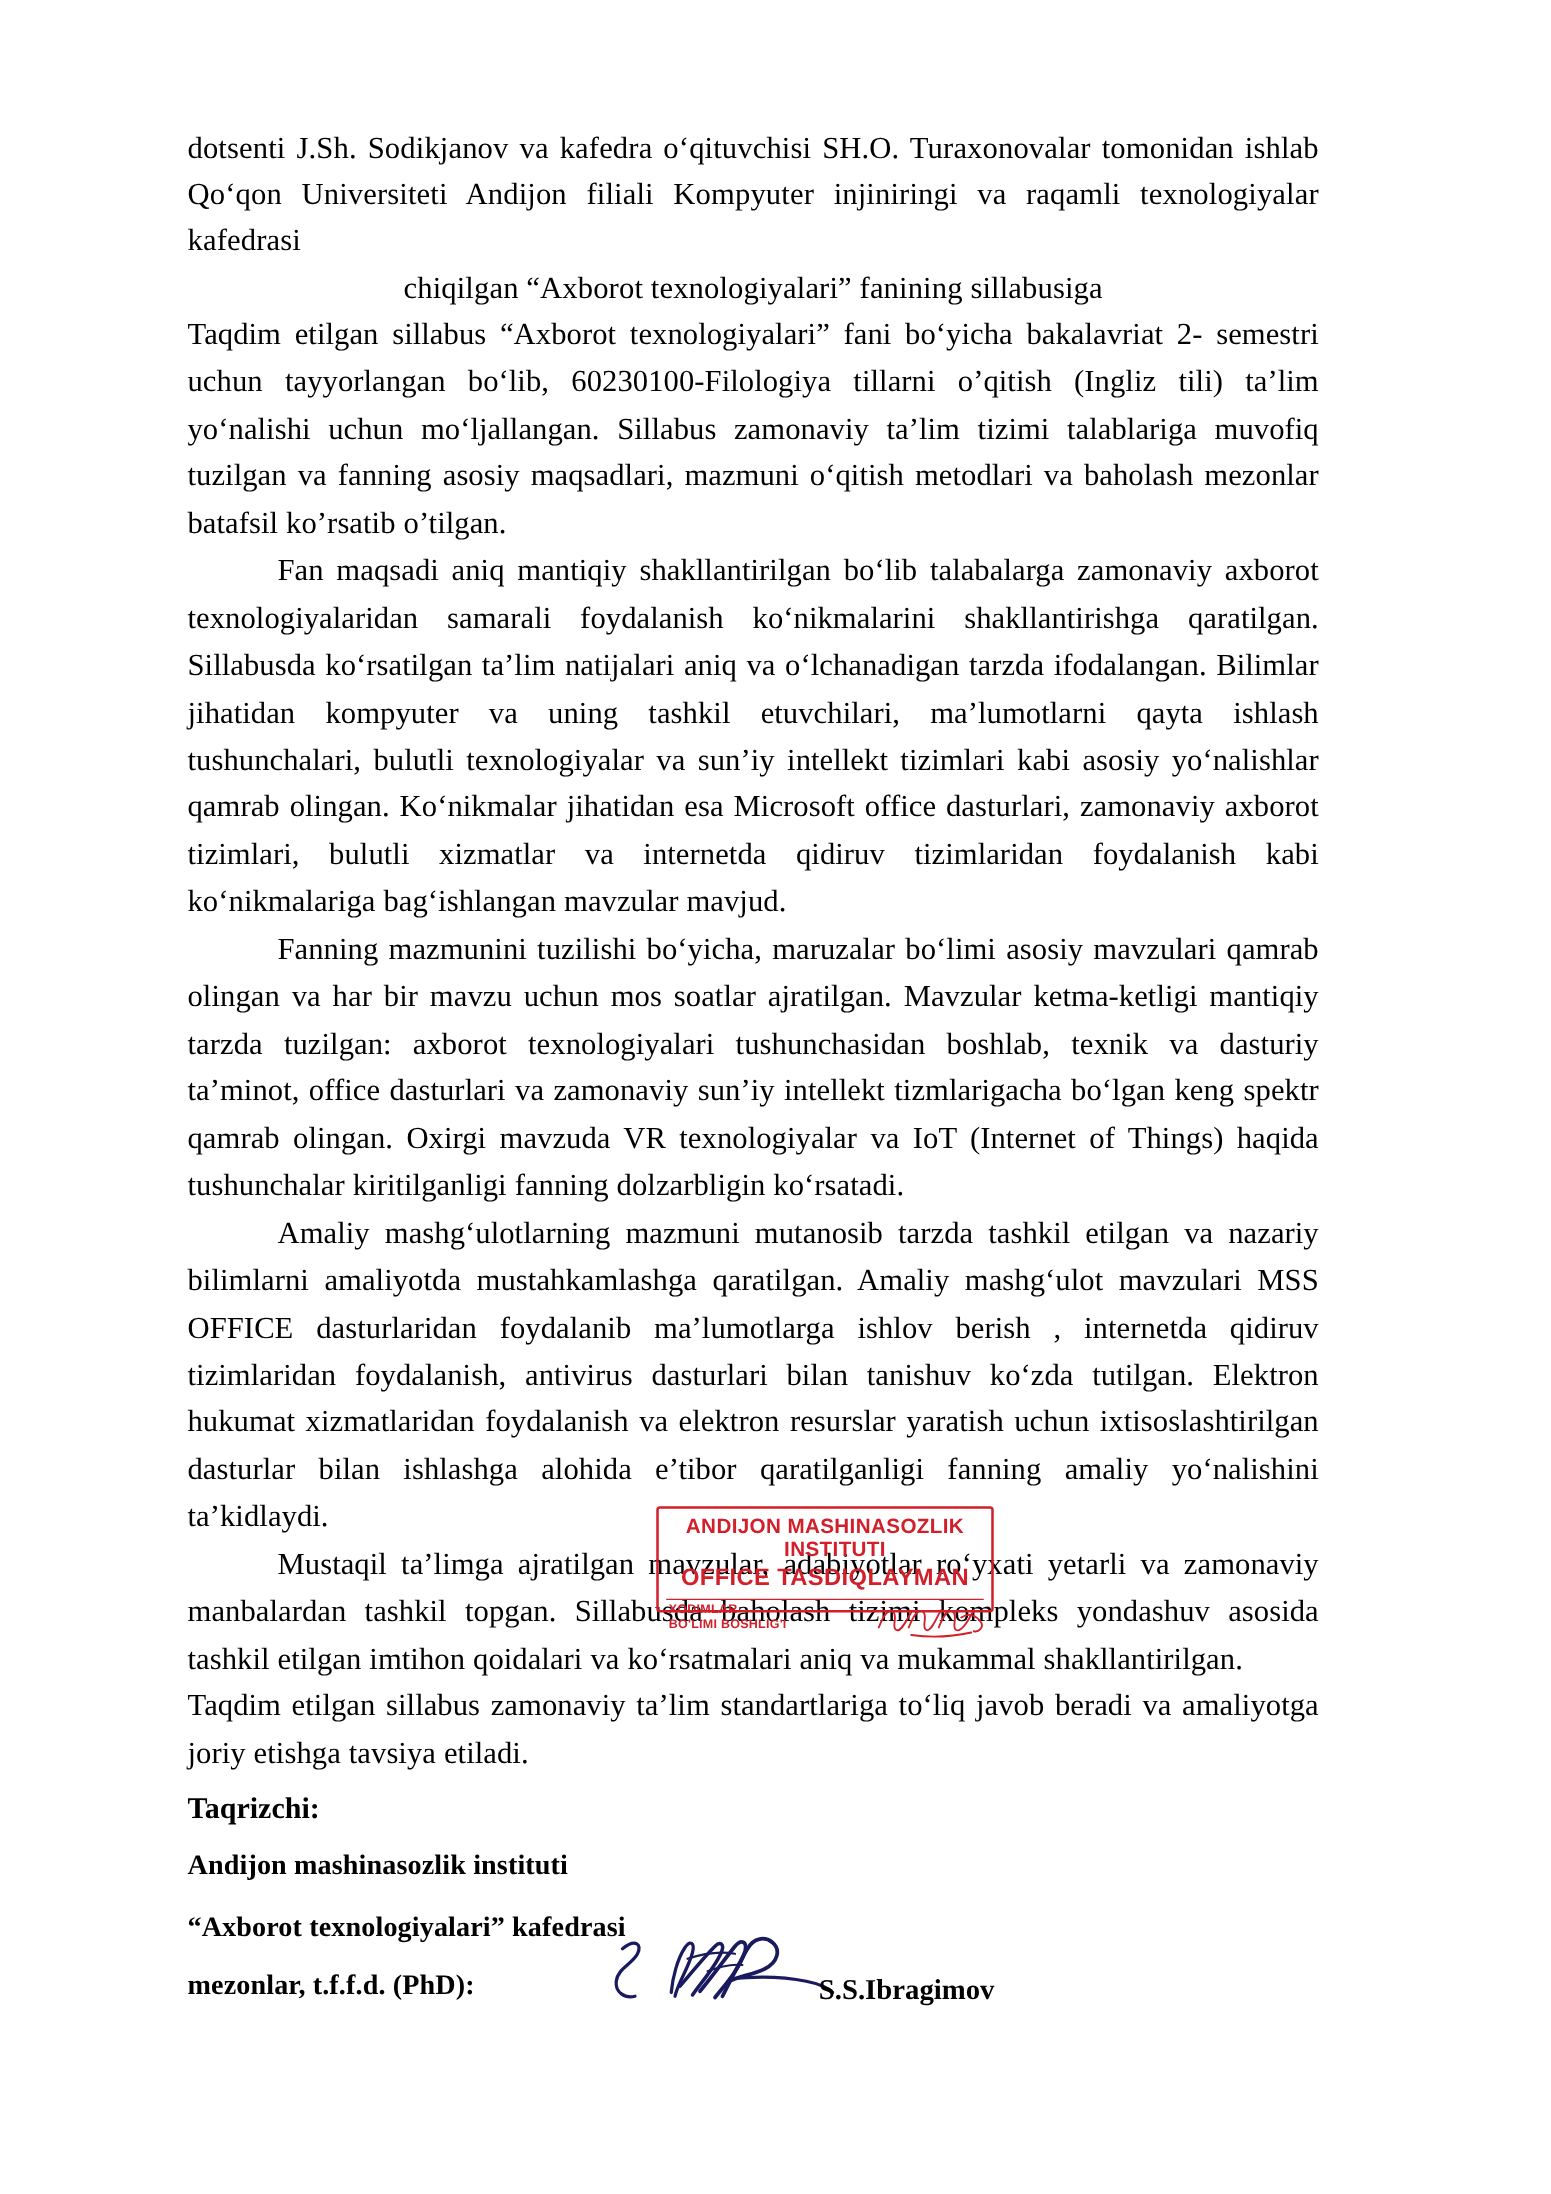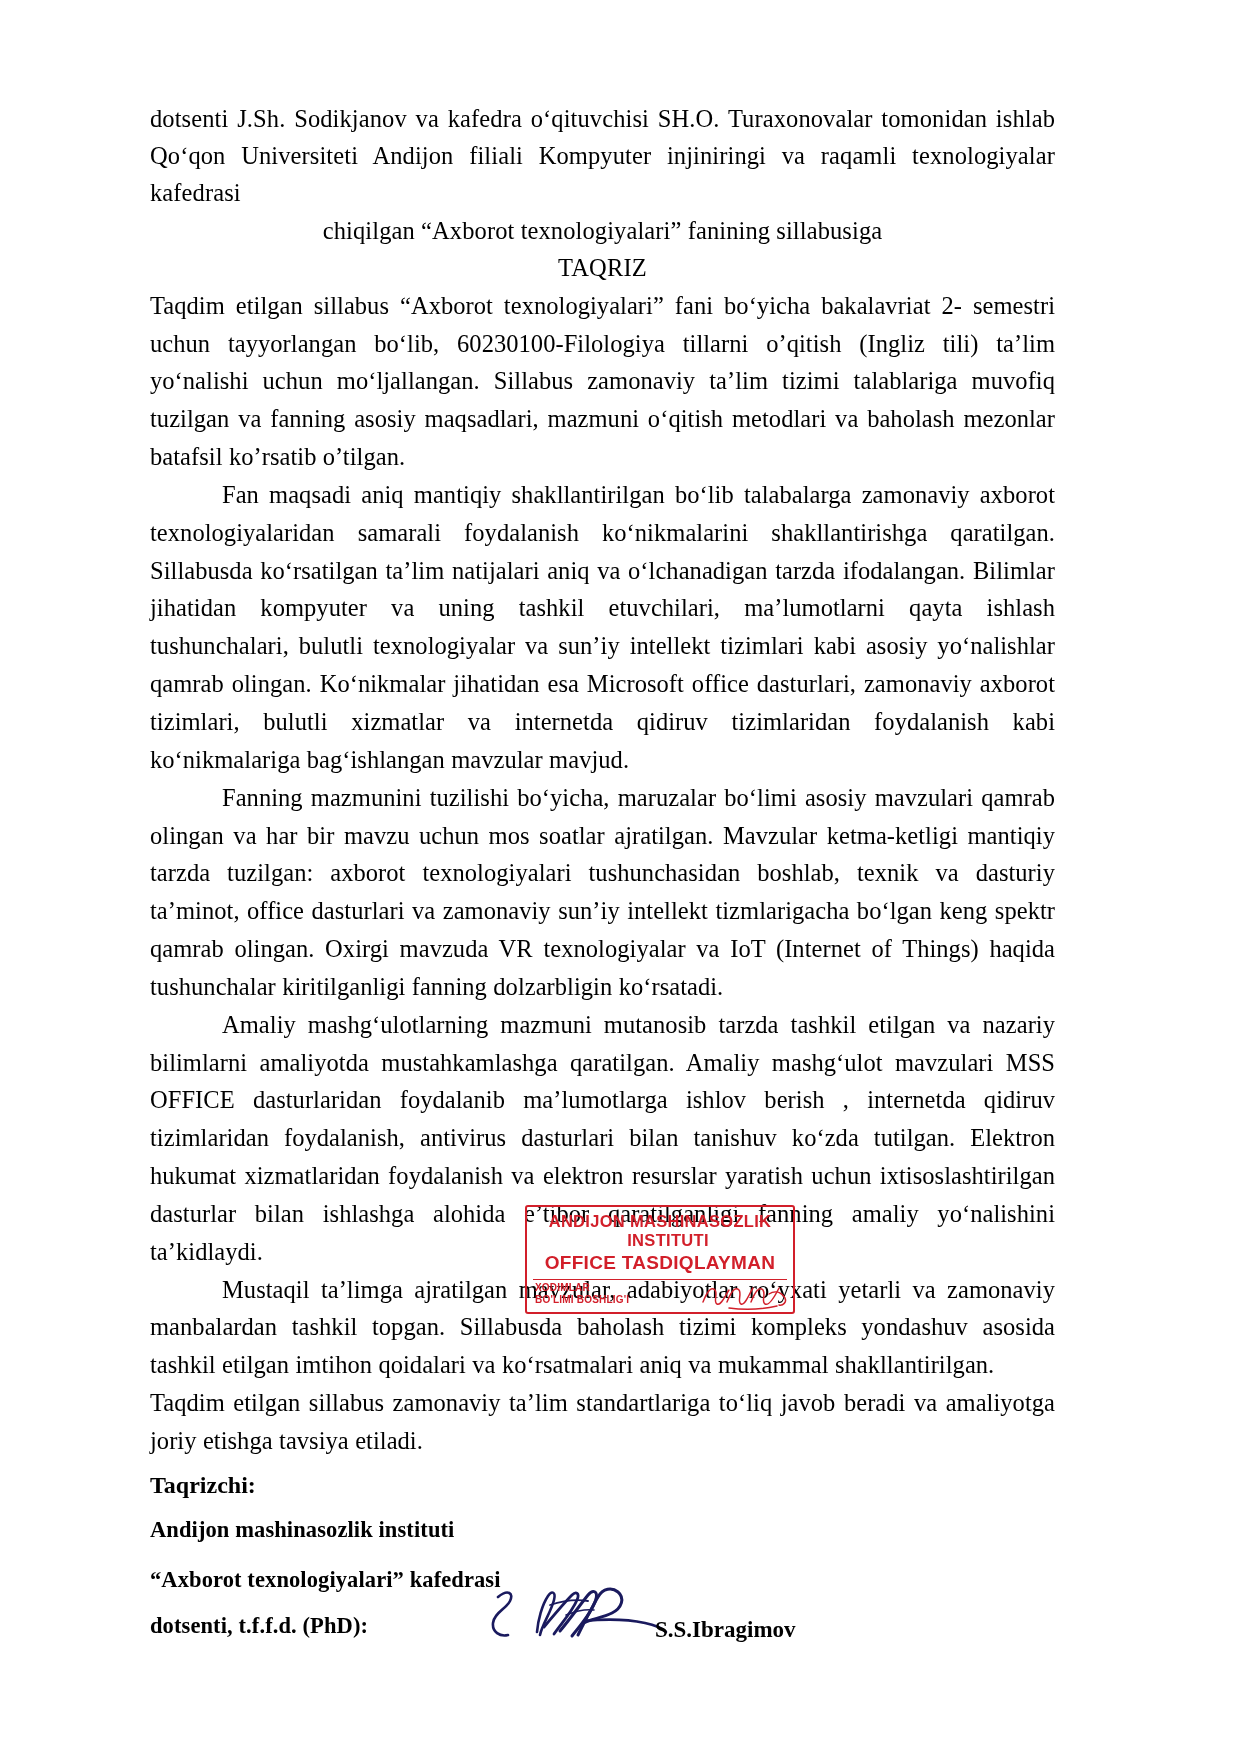--- a/index.html
+++ b/index.html
@@ -121,21 +121,21 @@
     height: 70px;
     pointer-events: none;
   }
 
   
   .stamp {
     position: absolute;
     left: 525px;
     top: 1205px;
     width: 270px;
-    height: 109px;
+    height: 85px;
     border: 2.5px solid #d21f2a;
     border-radius: 3px;
     color: #d21f2a;
     font-family: "Liberation Sans", "DejaVu Sans", sans-serif;
     box-sizing: border-box;
     padding-top: 5px;
   }
   .stamp .s-l1,
   .stamp .s-l2,
   .stamp .s-l3 {
@@ -171,35 +171,34 @@
 
 <div class="page">
   <div class="content">
 
     <div class="doc-heading">
       <div class="hl heading-line-2">dotsenti J.Sh. Sodikjanov va kafedra o‘qituvchisi SH.O. Turaxonovalar tomonidan ishlab</div>
       <div class="hl heading-line-1">Qo‘qon Universiteti Andijon filiali Kompyuter injiniringi va raqamli texnologiyalar kafedrasi</div>
       <div class="hl heading-line-3">chiqilgan “Axborot texnologiyalari” fanining sillabusiga</div>
     </div>
 
-    <div class="taqriz-title">TAQRIZ</div>
 
     <p class="body-par no-indent">Taqdim etilgan sillabus “Axborot texnologiyalari” fani bo‘yicha bakalavriat 2- semestri uchun tayyorlangan bo‘lib, 60230100-Filologiya tillarni o’qitish (Ingliz tili) ta’lim yo‘nalishi uchun mo‘ljallangan. Sillabus zamonaviy ta’lim tizimi talablariga muvofiq tuzilgan va fanning asosiy maqsadlari, mazmuni o‘qitish metodlari va baholash mezonlar batafsil ko’rsatib o’tilgan.</p>
     <p class="body-par indent">Fan maqsadi aniq mantiqiy shakllantirilgan bo‘lib talabalarga zamonaviy axborot texnologiyalaridan samarali foydalanish ko‘nikmalarini shakllantirishga qaratilgan. Sillabusda ko‘rsatilgan ta’lim natijalari aniq va o‘lchanadigan tarzda ifodalangan. Bilimlar jihatidan kompyuter va uning tashkil etuvchilari, ma’lumotlarni qayta ishlash tushunchalari, bulutli texnologiyalar va sun’iy intellekt tizimlari kabi asosiy yo‘nalishlar qamrab olingan. Ko‘nikmalar jihatidan esa Microsoft office dasturlari, zamonaviy axborot tizimlari, bulutli xizmatlar va internetda qidiruv tizimlaridan foydalanish kabi ko‘nikmalariga bag‘ishlangan mavzular mavjud.</p>
     <p class="body-par indent">Fanning mazmunini tuzilishi bo‘yicha, maruzalar bo‘limi asosiy mavzulari qamrab olingan va har bir mavzu uchun mos soatlar ajratilgan. Mavzular ketma-ketligi mantiqiy tarzda tuzilgan: axborot texnologiyalari tushunchasidan boshlab, texnik va dasturiy ta’minot, office dasturlari va zamonaviy sun’iy intellekt tizmlarigacha bo‘lgan keng spektr qamrab olingan. Oxirgi mavzuda VR texnologiyalar va IoT (Internet of Things) haqida tushunchalar kiritilganligi fanning dolzarbligin ko‘rsatadi.</p>
     <p class="body-par indent">Amaliy mashg‘ulotlarning mazmuni mutanosib tarzda tashkil etilgan va nazariy bilimlarni amaliyotda mustahkamlashga qaratilgan. Amaliy mashg‘ulot mavzulari MSS OFFICE dasturlaridan foydalanib ma’lumotlarga ishlov berish , internetda qidiruv tizimlaridan foydalanish, antivirus dasturlari bilan tanishuv ko‘zda tutilgan. Elektron hukumat xizmatlaridan foydalanish va elektron resurslar yaratish uchun ixtisoslashtirilgan dasturlar bilan ishlashga alohida e’tibor qaratilganligi fanning amaliy yo‘nalishini ta’kidlaydi.</p>
     <p class="body-par indent">Mustaqil ta’limga ajratilgan mavzular, adabiyotlar ro‘yxati yetarli va zamonaviy manbalardan tashkil topgan. Sillabusda baholash tizimi kompleks yondashuv asosida tashkil etilgan imtihon qoidalari va ko‘rsatmalari aniq va mukammal shakllantirilgan.</p>
     <p class="body-par no-indent">Taqdim etilgan sillabus zamonaviy ta’lim standartlariga to‘liq javob beradi va amaliyotga joriy etishga tavsiya etiladi.</p>
 
     <div class="sig-block">
       <div class="taqrizchi">Taqrizchi:</div>
       <div class="sig-line">Andijon mashinasozlik instituti</div>
       <div class="sig-line second">“Axborot texnologiyalari” kafedrasi</div>
       <div class="sig-row">
-        <span class="label">dotsenti, t.f.f.d. (PhD):</span>
+        <span class="label">mezonlar, t.f.f.d. (PhD):</span>
         <svg class="signature" viewBox="0 0 230 70">
           <g fill="none" stroke="#1a1a5e" stroke-linecap="round" stroke-linejoin="round">
             <path d="M18 22 C28 14, 34 18, 30 26 C26 34, 14 38, 13 48 C12 57, 20 62, 28 60" stroke-width="2.6"></path>
             <path d="M57 57 C58 45, 62 30, 68 21 C72 15, 76 17, 74 25 C71 37, 62 50, 60 60" stroke-width="2.6"></path>
             <path d="M64 52 C74 40, 84 28, 92 20 C96 16, 100 18, 97 25 C92 37, 80 50, 74 59" stroke-width="2.8"></path>
             <path d="M80 56 C90 44, 100 30, 108 20 C113 14, 118 16, 116 24 C112 38, 99 52, 92 61" stroke-width="3"></path>
             <path d="M98 60 C104 48, 112 32, 118 22 C123 13, 132 12, 138 17 C145 23, 142 33, 132 38 C122 43, 110 44, 104 48" stroke-width="3"></path>
             <path d="M104 46 C124 44, 146 44, 165 48 C175 50, 182 53, 186 57" stroke-width="2.6"></path>
             <path d="M70 30 C82 26, 96 24, 108 26" stroke-width="1.8"></path>
             <path d="M86 40 C96 36, 106 34, 114 35" stroke-width="1.6"></path>

